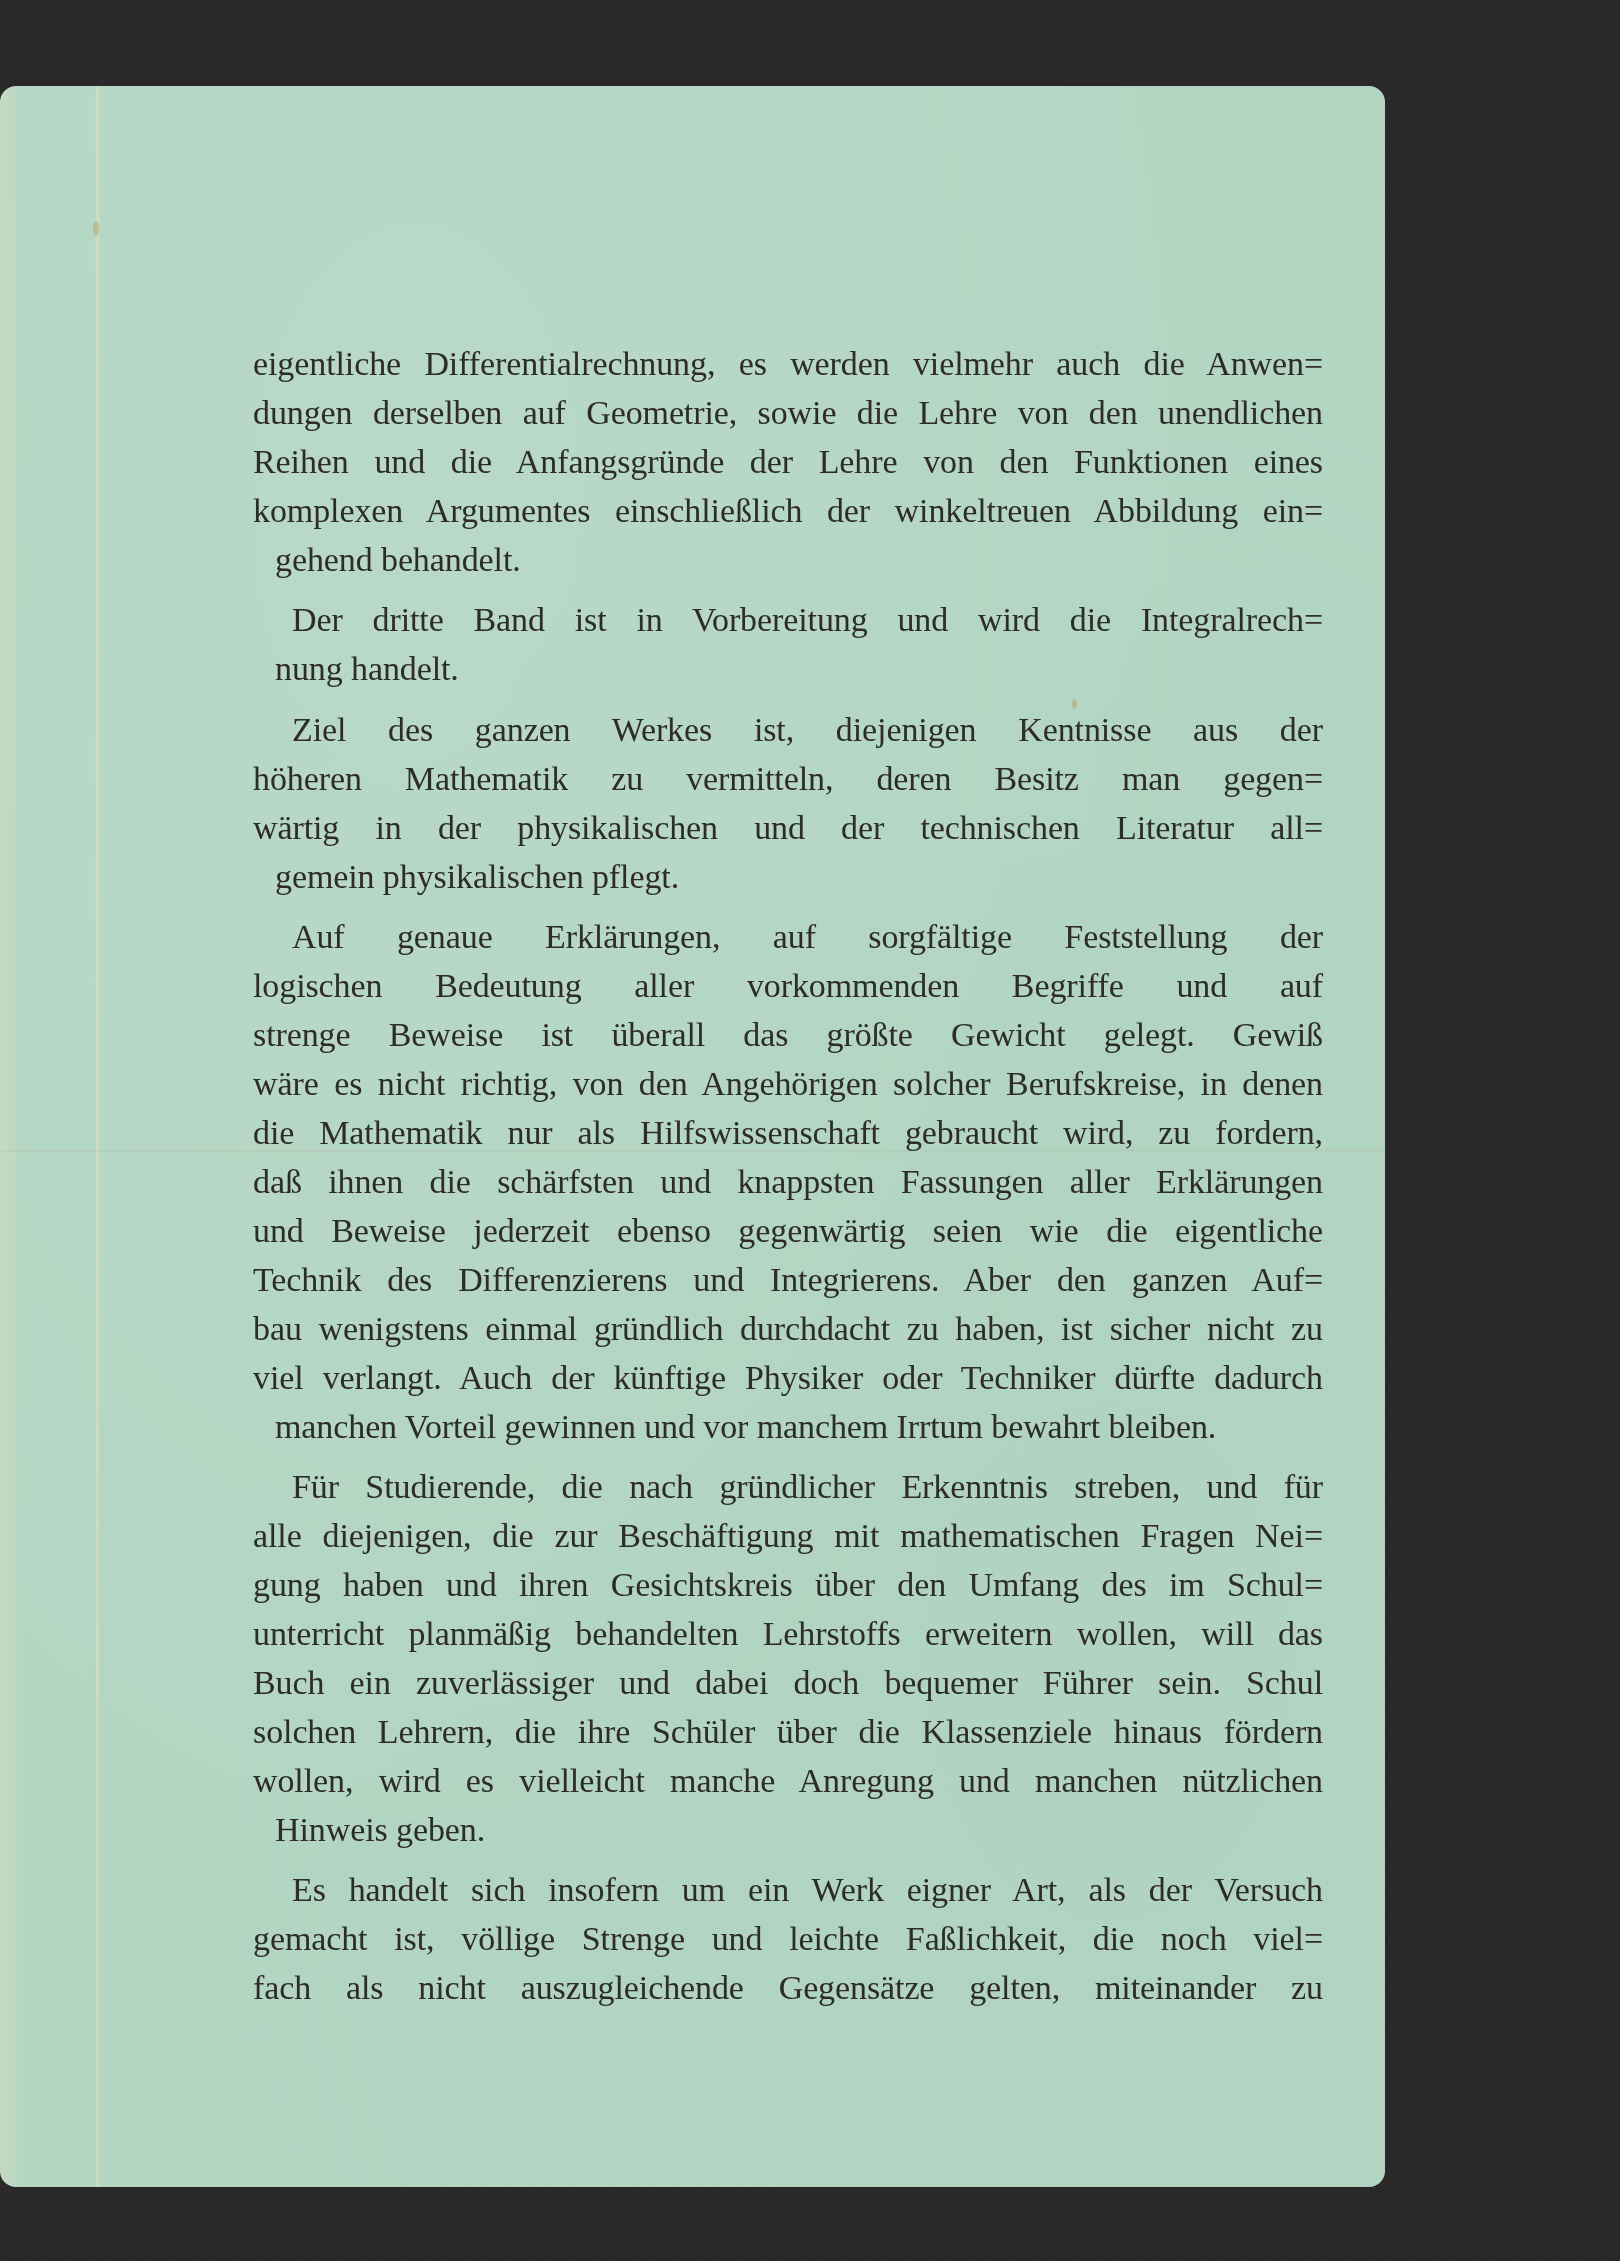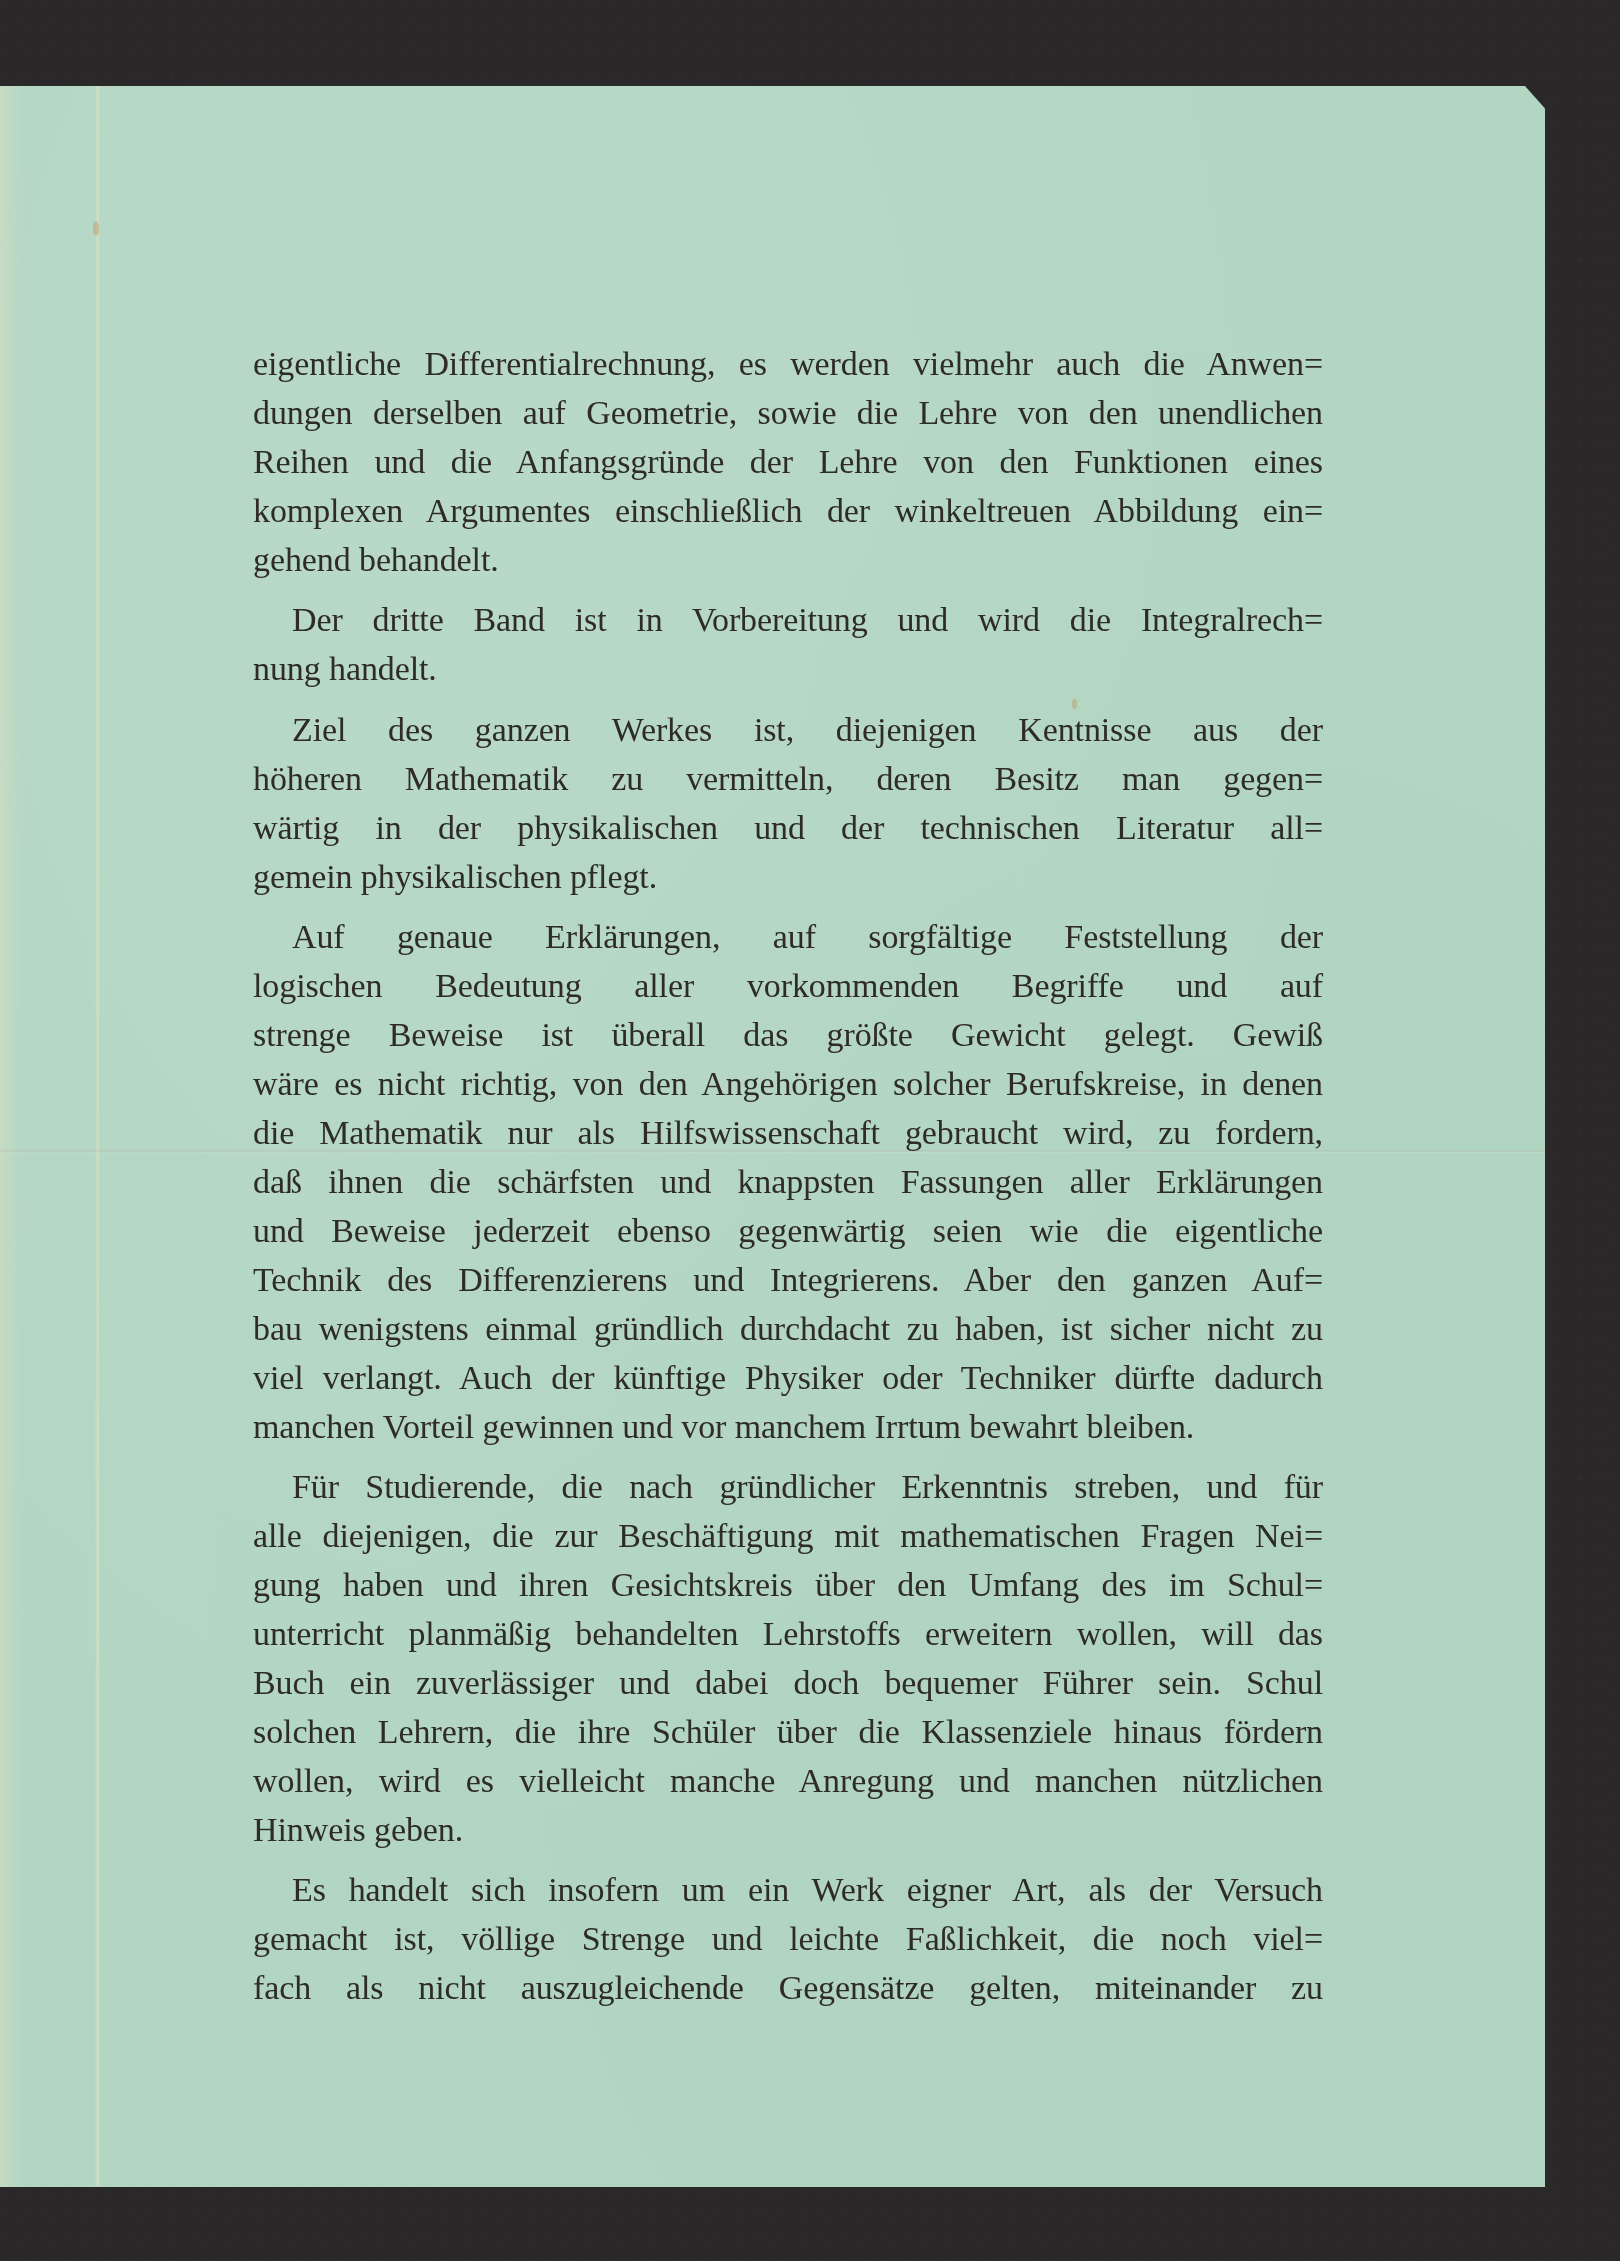--- a/index.html
+++ b/index.html
@@ -19,28 +19,29 @@
     inset: 0;
     background:
       radial-gradient(circle at 20% 30%, rgba(255,255,255,0.03) 0 0.6px, transparent 1.1px),
       radial-gradient(circle at 70% 80%, rgba(255,255,255,0.03) 0 0.6px, transparent 1.1px);
     background-size: 21px 23px, 30px 26.5px;
   }
   .sheet {
     position: absolute;
     left: 0;
     top: 86px;
-    width: 1545px;
+    width: 1385px;
     height: 2101px;
     background: #b3d6c3;
     background-image:
       linear-gradient(90deg, rgba(230,225,190,0.35) 0, rgba(230,225,190,0) 22.5px),
       radial-gradient(ellipse at 30% 20%, rgba(255,255,255,0.08), rgba(255,255,255,0) 60%),
       radial-gradient(ellipse at 80% 75%, rgba(160,200,180,0.15), rgba(160,200,180,0) 60%);
     clip-path: polygon(0 0, 1525px 0, 1545px 22.5px, 1545px 100%, 0 100%);
+    border-radius: 16px;
   }
   .fold-vertical {
     position: absolute;
     left: 95px;
     top: 0;
     width: 4.5px;
     height: 100%;
     background: linear-gradient(90deg, rgba(220,215,180,0.0), rgba(235,228,190,0.55), rgba(220,215,180,0.0));
   }
   .fold-horizontal {
@@ -71,20 +72,21 @@
   }
   .line {
     display: block;
     text-align: justify;
     text-align-last: justify;
     white-space: nowrap;
     overflow: visible;
   }
   .line.last {
     text-align-last: left;
+    margin-left: 22px;
   }
   .para {
     margin-bottom: 11.3px;
   }
   .para .line.first {
     padding-left: 39px;
   }
 </style>
 </head>
 <body>

